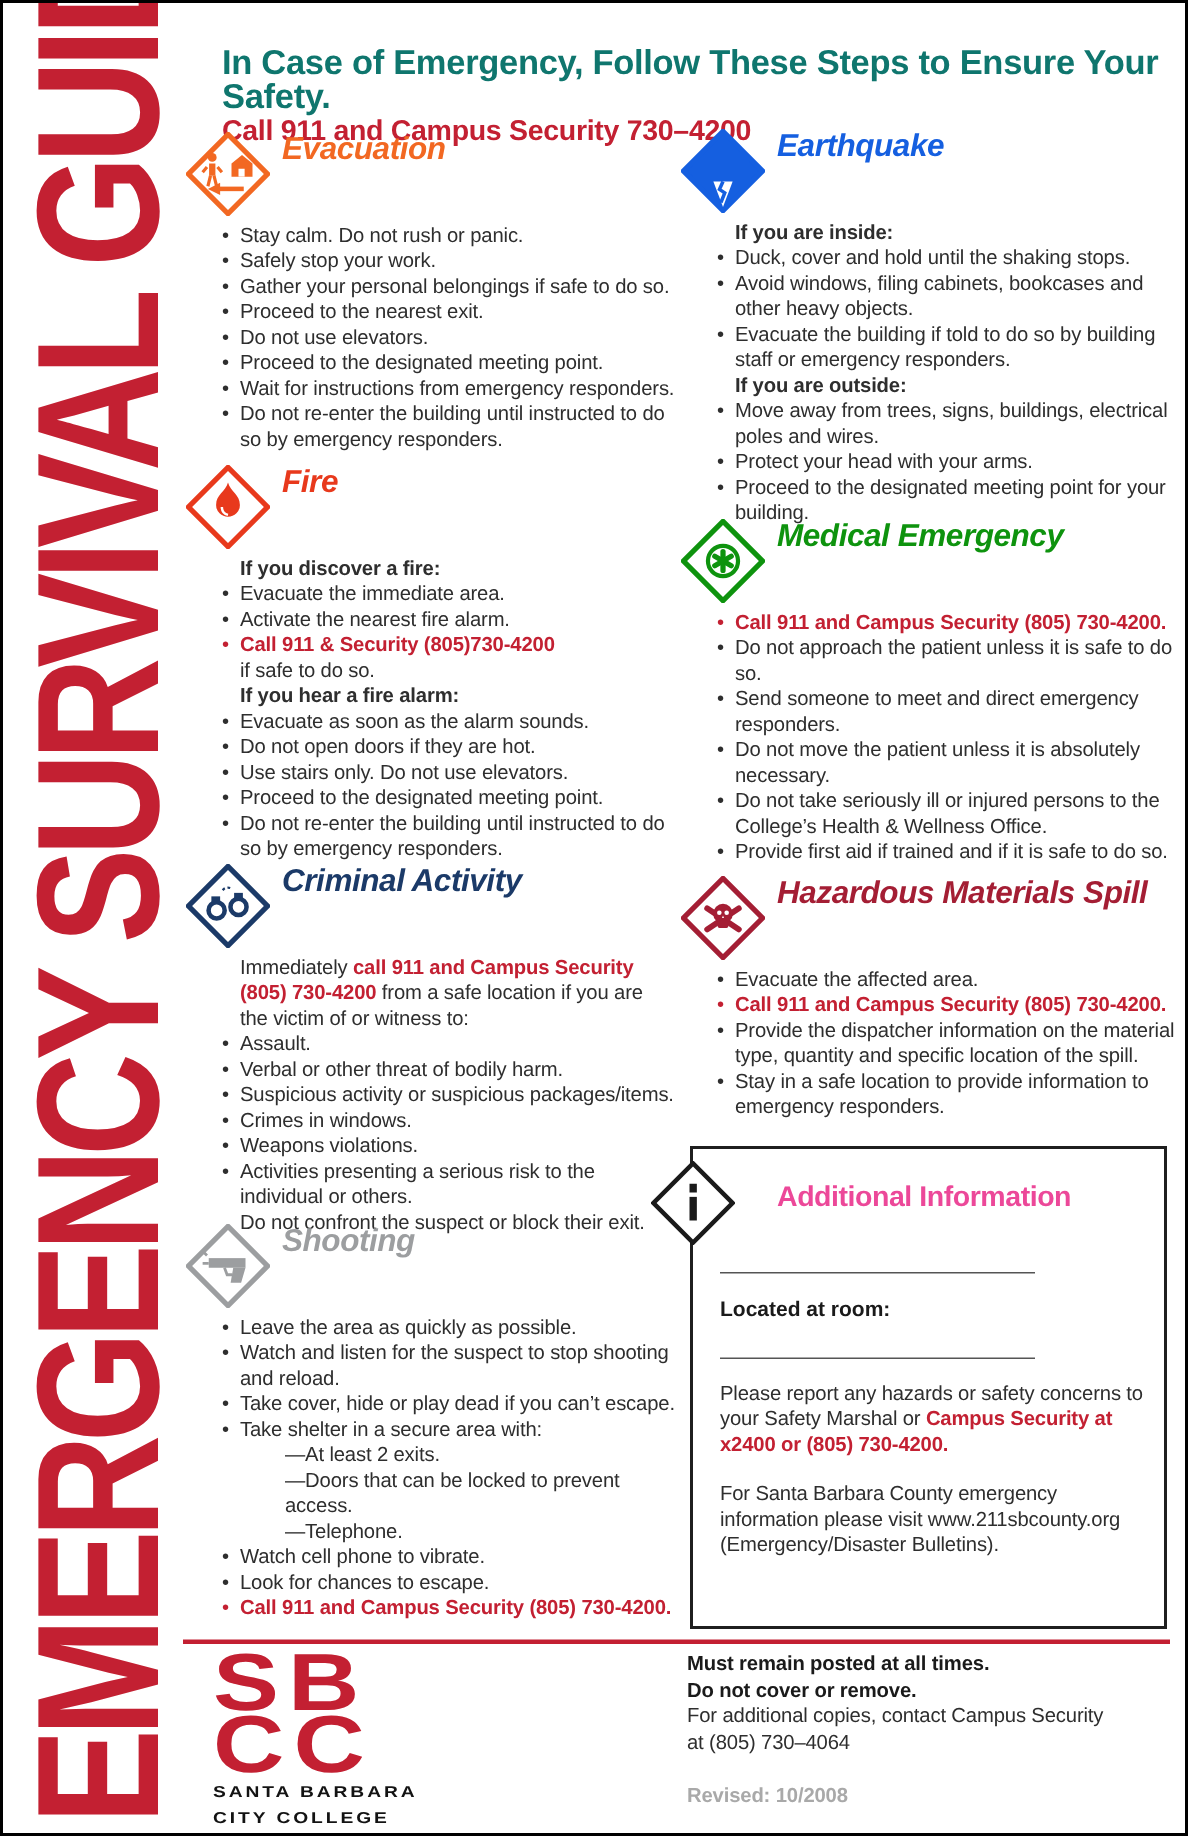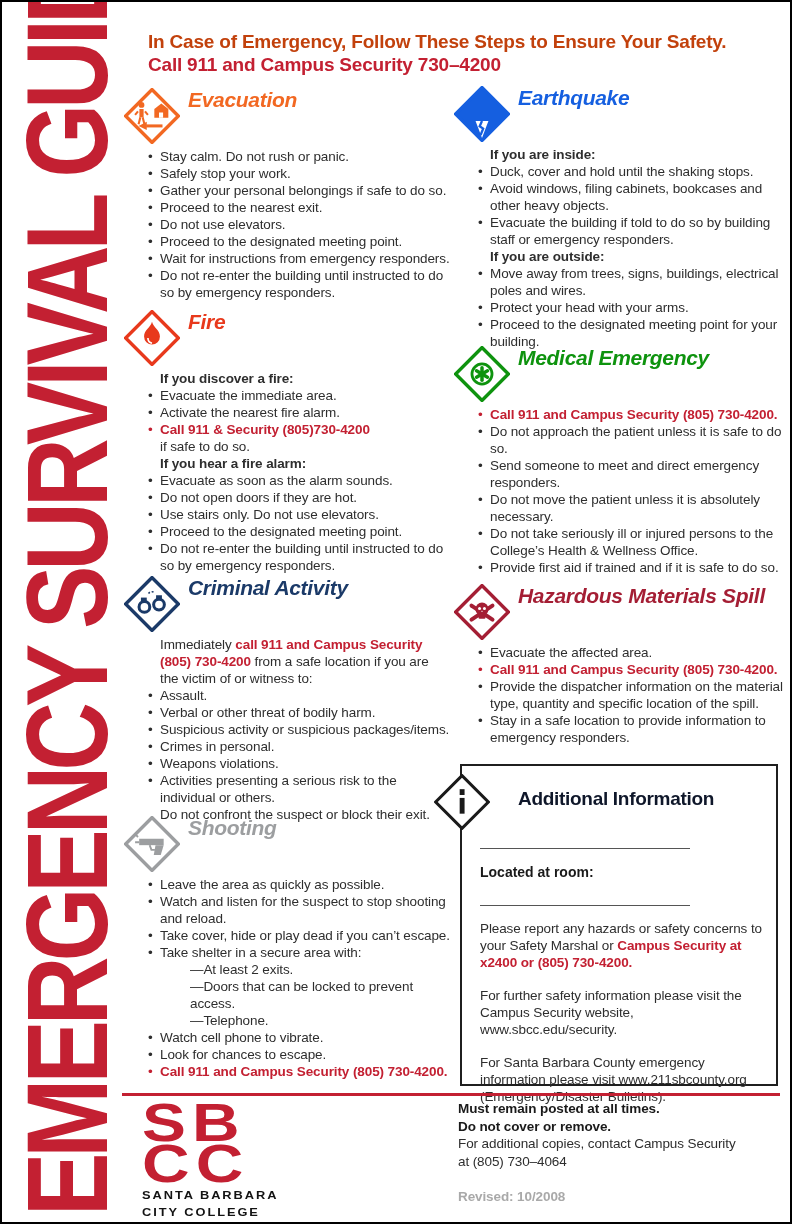--- a/index.html
+++ b/index.html
@@ -16,21 +16,21 @@
     white-space:nowrap;overflow:visible;
   }
   .sidebar-inner{
     display:inline-block;
     font-size:95px;font-weight:bold;letter-spacing:-5px;
     color:#c32032;line-height:100px;
     transform:scaleY(1.22);transform-origin:center 58px;
   }
   
   .header{position:absolute;left:146px;top:28px;width:630px;}
-  .header .h1{font-size:19px;font-weight:bold;color:#c2410c;line-height:23px;letter-spacing:-0.2px;}
+  .header .h1{font-size:23px;font-weight:bold;color:#0f766e;line-height:23px;letter-spacing:-0.2px;}
   .header .h2{font-size:19px;font-weight:bold;color:#c32032;line-height:23px;letter-spacing:-0.2px;}
   
   .section{position:absolute;}
   .col-l{left:122px;width:326px;}
   .col-r{left:452px;width:330px;}
   .sec-head{display:flex;align-items:flex-start;height:56px;font-style:italic;}
   .sec-head svg{flex:0 0 auto;}
   .sec-title{font-size:21px;font-weight:bold;margin-left:8px;letter-spacing:-0.3px;white-space:nowrap;}
   .items{margin-top:4px;padding-left:24px;font-size:13.5px;line-height:17px;letter-spacing:-0.1px;}
   .item{position:relative;padding-left:12px;}
@@ -47,21 +47,21 @@
   .t-evac{color:#f26822;} .t-fire{color:#e8391c;} .t-crim{color:#1b3a68;}
   .t-shoot{color:#9c9ea0;} .t-quake{color:#155fe0;} .t-med{color:#0e930e;}
   .t-haz{color:#a41e34;} 
   
   .info-box{
     position:absolute;left:458px;top:762px;width:318px;height:322px;
     border:2px solid #1f1f1f;box-sizing:border-box;background:#fff;
     padding:14px 12px 0 18px;
   }
   .info-icon{position:absolute;left:-28px;top:8px;}
-  .info-title{font-size:19px;font-weight:bold;color:#0f172a;margin:8px 0 14px 38px;letter-spacing:-0.3px;}
+  .info-title{font-size:19px;font-weight:bold;color:#ec4899;margin:8px 0 14px 38px;letter-spacing:-0.3px;}
   .info-label{font-size:14px;font-weight:bold;color:#1a1a1a;line-height:18px;}
   .write-line{height:24px;border-bottom:1px solid #555;width:210px;margin-bottom:14px;}
   .info-p{font-size:13.5px;line-height:17px;margin:0 0 16px 0;letter-spacing:-0.1px;}
   .info-p .red{color:#c32032;font-weight:bold;}
   
   .red-rule{position:absolute;left:120px;top:1091px;width:658px;height:3px;background:#c32032;}
   .logo{position:absolute;left:140px;top:1100px;transform:scaleX(1.22);transform-origin:left top;}
   .logo .big{font-size:54px;line-height:41px;font-weight:bold;color:#c32032;letter-spacing:5px;}
   .logo .sub{font-size:10.5px;font-weight:bold;color:#131313;letter-spacing:1.6px;line-height:12px;margin-top:5px;white-space:nowrap;}
   .footer-right{position:absolute;left:456px;top:1098px;width:320px;font-size:13.5px;line-height:17.5px;letter-spacing:-0.1px;}
@@ -141,21 +141,21 @@
         <rect x="27.5" y="16.5" width="5" height="3.5" fill="#1b3a68"></rect>
         <path d="M21,15 c1,-1.5 3,-2 5,-1" stroke="#1b3a68" stroke-width="1.3" fill="none" stroke-dasharray="1.6 1.6"></path>
       </svg>
       <span class="sec-title t-crim">Criminal Activity</span>
     </div>
     <div class="items">
         <div class="item plain"><span>Immediately </span><span class="red">call 911 and Campus Security (805) 730-4200</span><span> from a safe location if you are the victim of or witness to:</span></div>
         <div class="item bullet"><span>Assault.</span></div>
         <div class="item bullet"><span>Verbal or other threat of bodily harm.</span></div>
         <div class="item bullet"><span>Suspicious activity or suspicious packages/items.</span></div>
-        <div class="item bullet"><span>Crimes in personal.</span></div>
+        <div class="item bullet"><span>Crimes in windows.</span></div>
         <div class="item bullet"><span>Weapons violations.</span></div>
         <div class="item bullet"><span>Activities presenting a serious risk to the individual or others.</span></div>
         <div class="item plain"><span>Do not confront the suspect or block their exit.</span></div>
       </div>
   </div>
 
   <div class="section col-l" id="sec-shooting">
     <div class="sec-head">
       <svg width="56" height="56" viewBox="0 0 48 48">
         <rect x="8" y="8" width="32" height="32" fill="#fff" stroke="#9c9ea0" stroke-width="3" transform="rotate(45 24 24)"></rect>
@@ -253,21 +253,20 @@
       <rect x="8" y="8" width="32" height="32" fill="#fff" stroke="#1a1a1a" stroke-width="2.6" transform="rotate(45 24 24)"></rect>
       <rect x="22" y="13" width="4.2" height="5" fill="#1a1a1a"></rect>
       <rect x="22" y="20.5" width="4.2" height="13.5" fill="#1a1a1a"></rect>
     </svg>
     <div class="info-title">Additional Information</div>
     <div class="write-line"></div>
     <div class="info-label">Located at room:</div>
     <div class="write-line"></div>
     <div>
         <p class="info-p"><span>Please report any hazards or safety concerns to your Safety Marshal or </span><span class="red">Campus Security at x2400 or (805) 730-4200.</span></p>
-        <p class="info-p"><span>For further safety information please visit the Campus Security website, www.sbcc.edu/security.</span></p>
         <p class="info-p"><span>For Santa Barbara County emergency information please visit www.211sbcounty.org (Emergency/Disaster Bulletins).</span></p>
       </div>
   </div>
 
   <div class="red-rule"></div>
 
   <div class="logo">
     <div class="big">SB</div>
     <div class="big">CC</div>
     <div class="sub">SANTA BARBARA</div>

